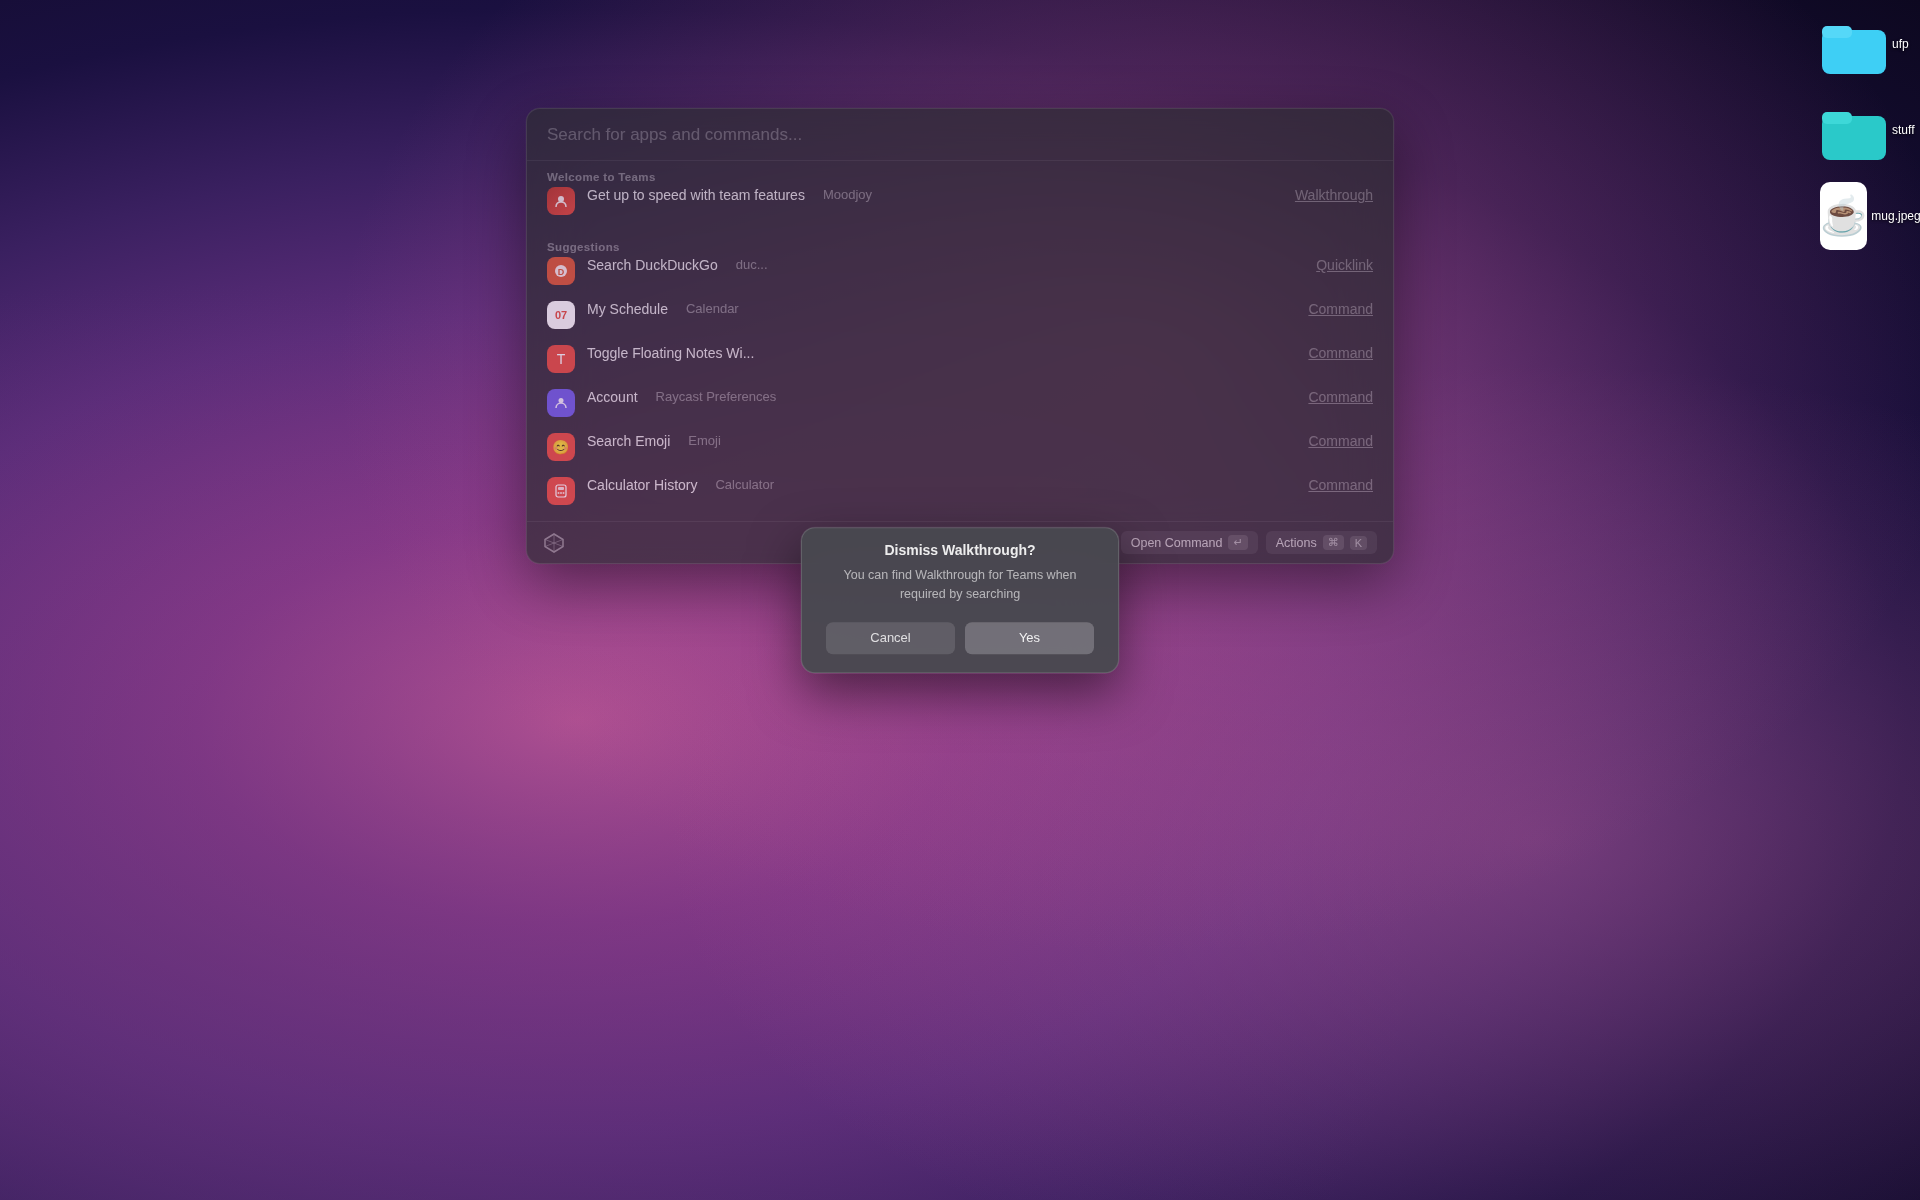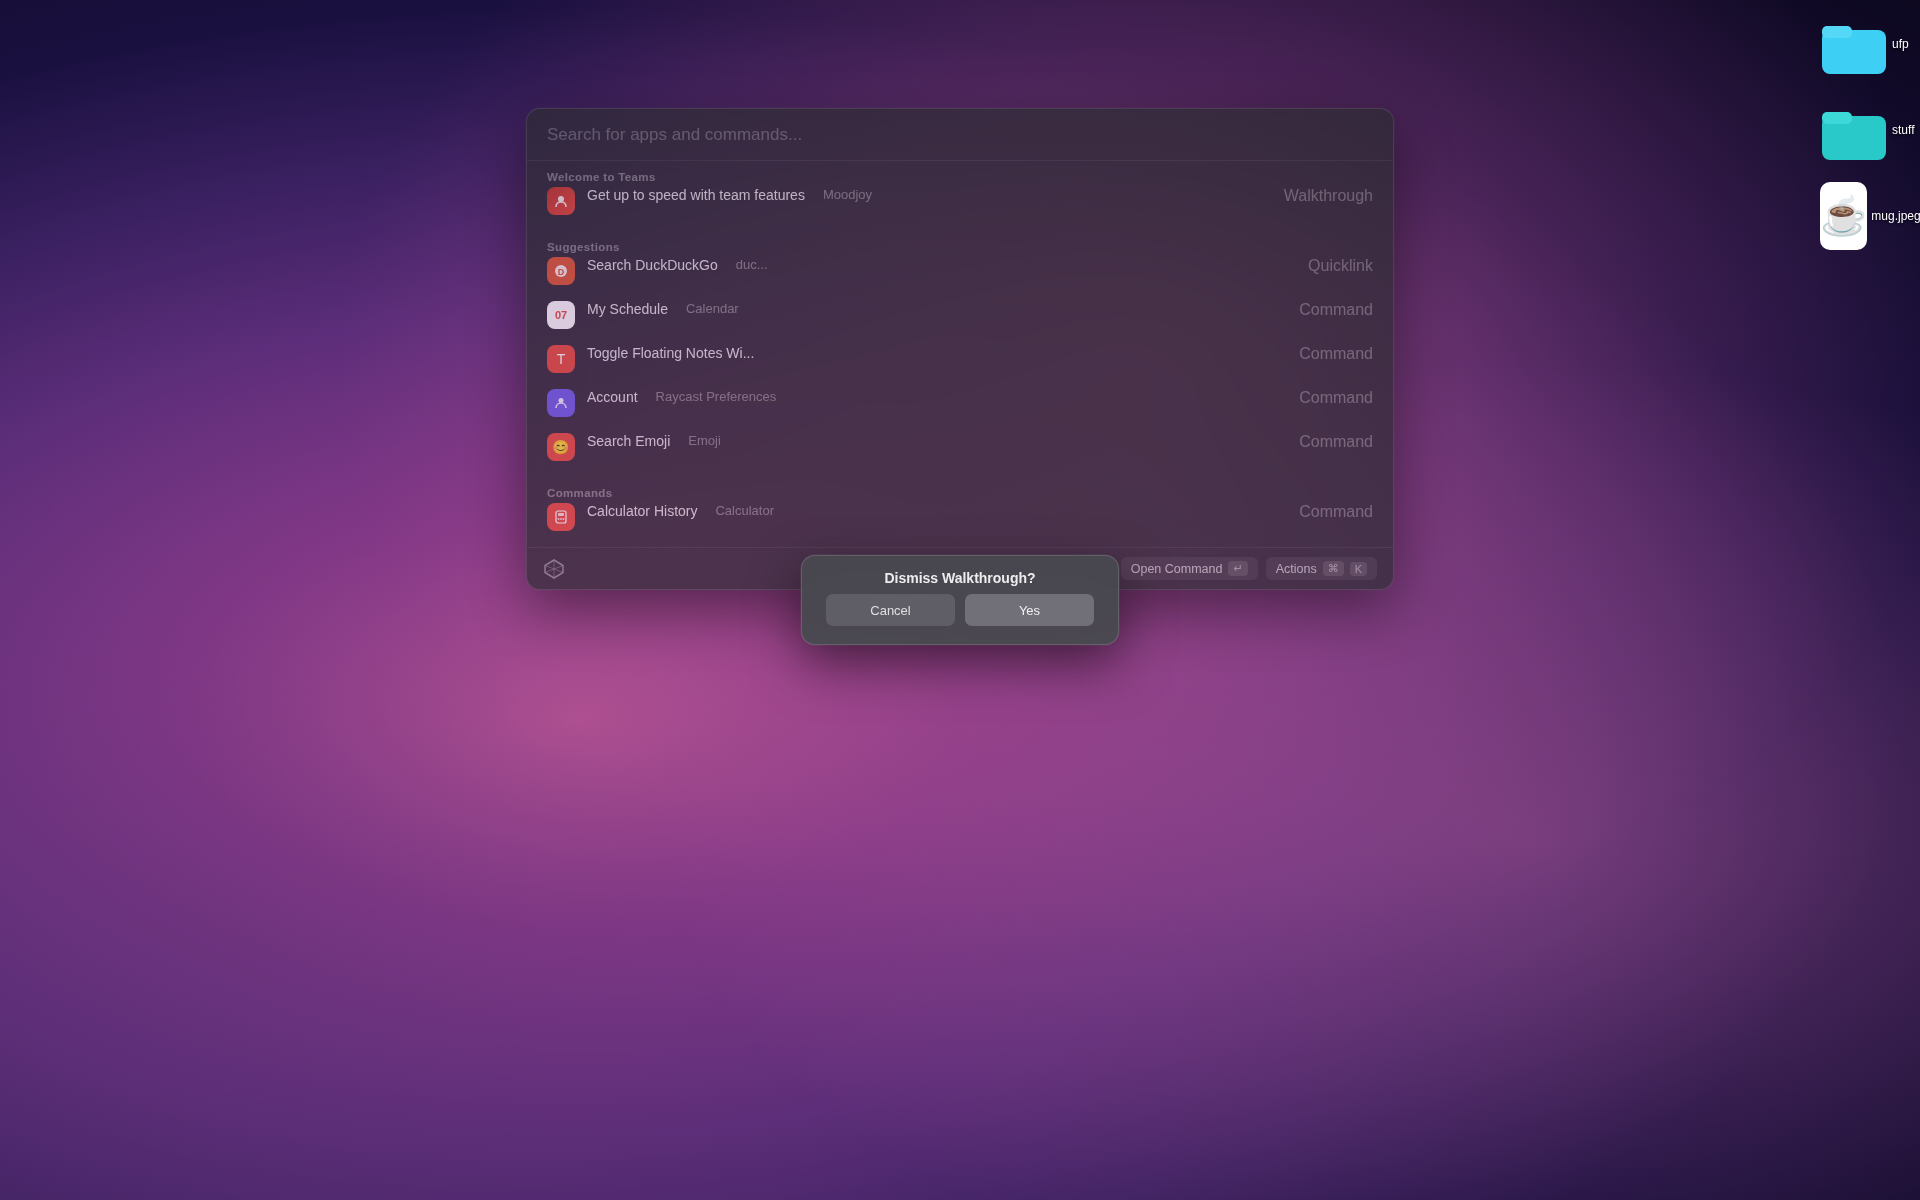--- a/index.html
+++ b/index.html
@@ -156,23 +156,24 @@
 
     .item-subtitle {
       font-size: 13px;
       color: rgba(255,255,255,0.4);
       margin-left: 6px;
       font-weight: 400;
     }
 
     .item-badge {
       margin-left: auto;
-      font-size: 16px;
+      font-size: 14px;
       color: rgba(255,255,255,0.35);
       font-weight: 400;
+      text-decoration: underline;
     }
 
     
     .raycast-footer {
       display: flex;
       align-items: center;
       justify-content: flex-end;
       padding: 0 16px;
       height: 42px;
       border-top: 1px solid rgba(255,255,255,0.08);
@@ -396,21 +397,20 @@
 
   <div class="list-item">
     <div class="item-icon emoji-icon">
       <span style="font-size:14px;">😊</span>
     </div>
     <span class="item-name">Search Emoji</span>
     <span class="item-subtitle">Emoji</span>
     <span class="item-badge">Command</span>
   </div>
 
-  <div class="section-label">Commands</div>
 
   <div class="list-item">
     <div class="item-icon calculator-icon">
       <svg width="16" height="16" viewBox="0 0 16 16" fill="none">
         <rect x="3" y="2" width="10" height="12" rx="2" stroke="white" stroke-width="1.2" fill="none"></rect>
         <rect x="5" y="4" width="6" height="3" rx="1" fill="white" opacity="0.8"></rect>
         <circle cx="5.5" cy="10" r="1" fill="white" opacity="0.8"></circle>
         <circle cx="8" cy="10" r="1" fill="white" opacity="0.8"></circle>
         <circle cx="10.5" cy="10" r="1" fill="white" opacity="0.8"></circle>
       </svg>
@@ -436,17 +436,18 @@
     <button class="footer-btn">
       <span>Actions</span>
       <span class="kbd">⌘</span>
       <span class="kbd">K</span>
     </button>
   </div>
 </div>
 
 <div class="confirm-dialog">
   <div class="dialog-title">Dismiss Walkthrough?</div>
+  <div class="dialog-body">You can find Walkthrough for Teams when required by searching</div>
   <div class="dialog-buttons">
     <button class="dialog-btn dialog-btn-cancel">Cancel</button>
     <button class="dialog-btn dialog-btn-yes">Yes</button>
   </div>
 </div>
 
 </body></html>

